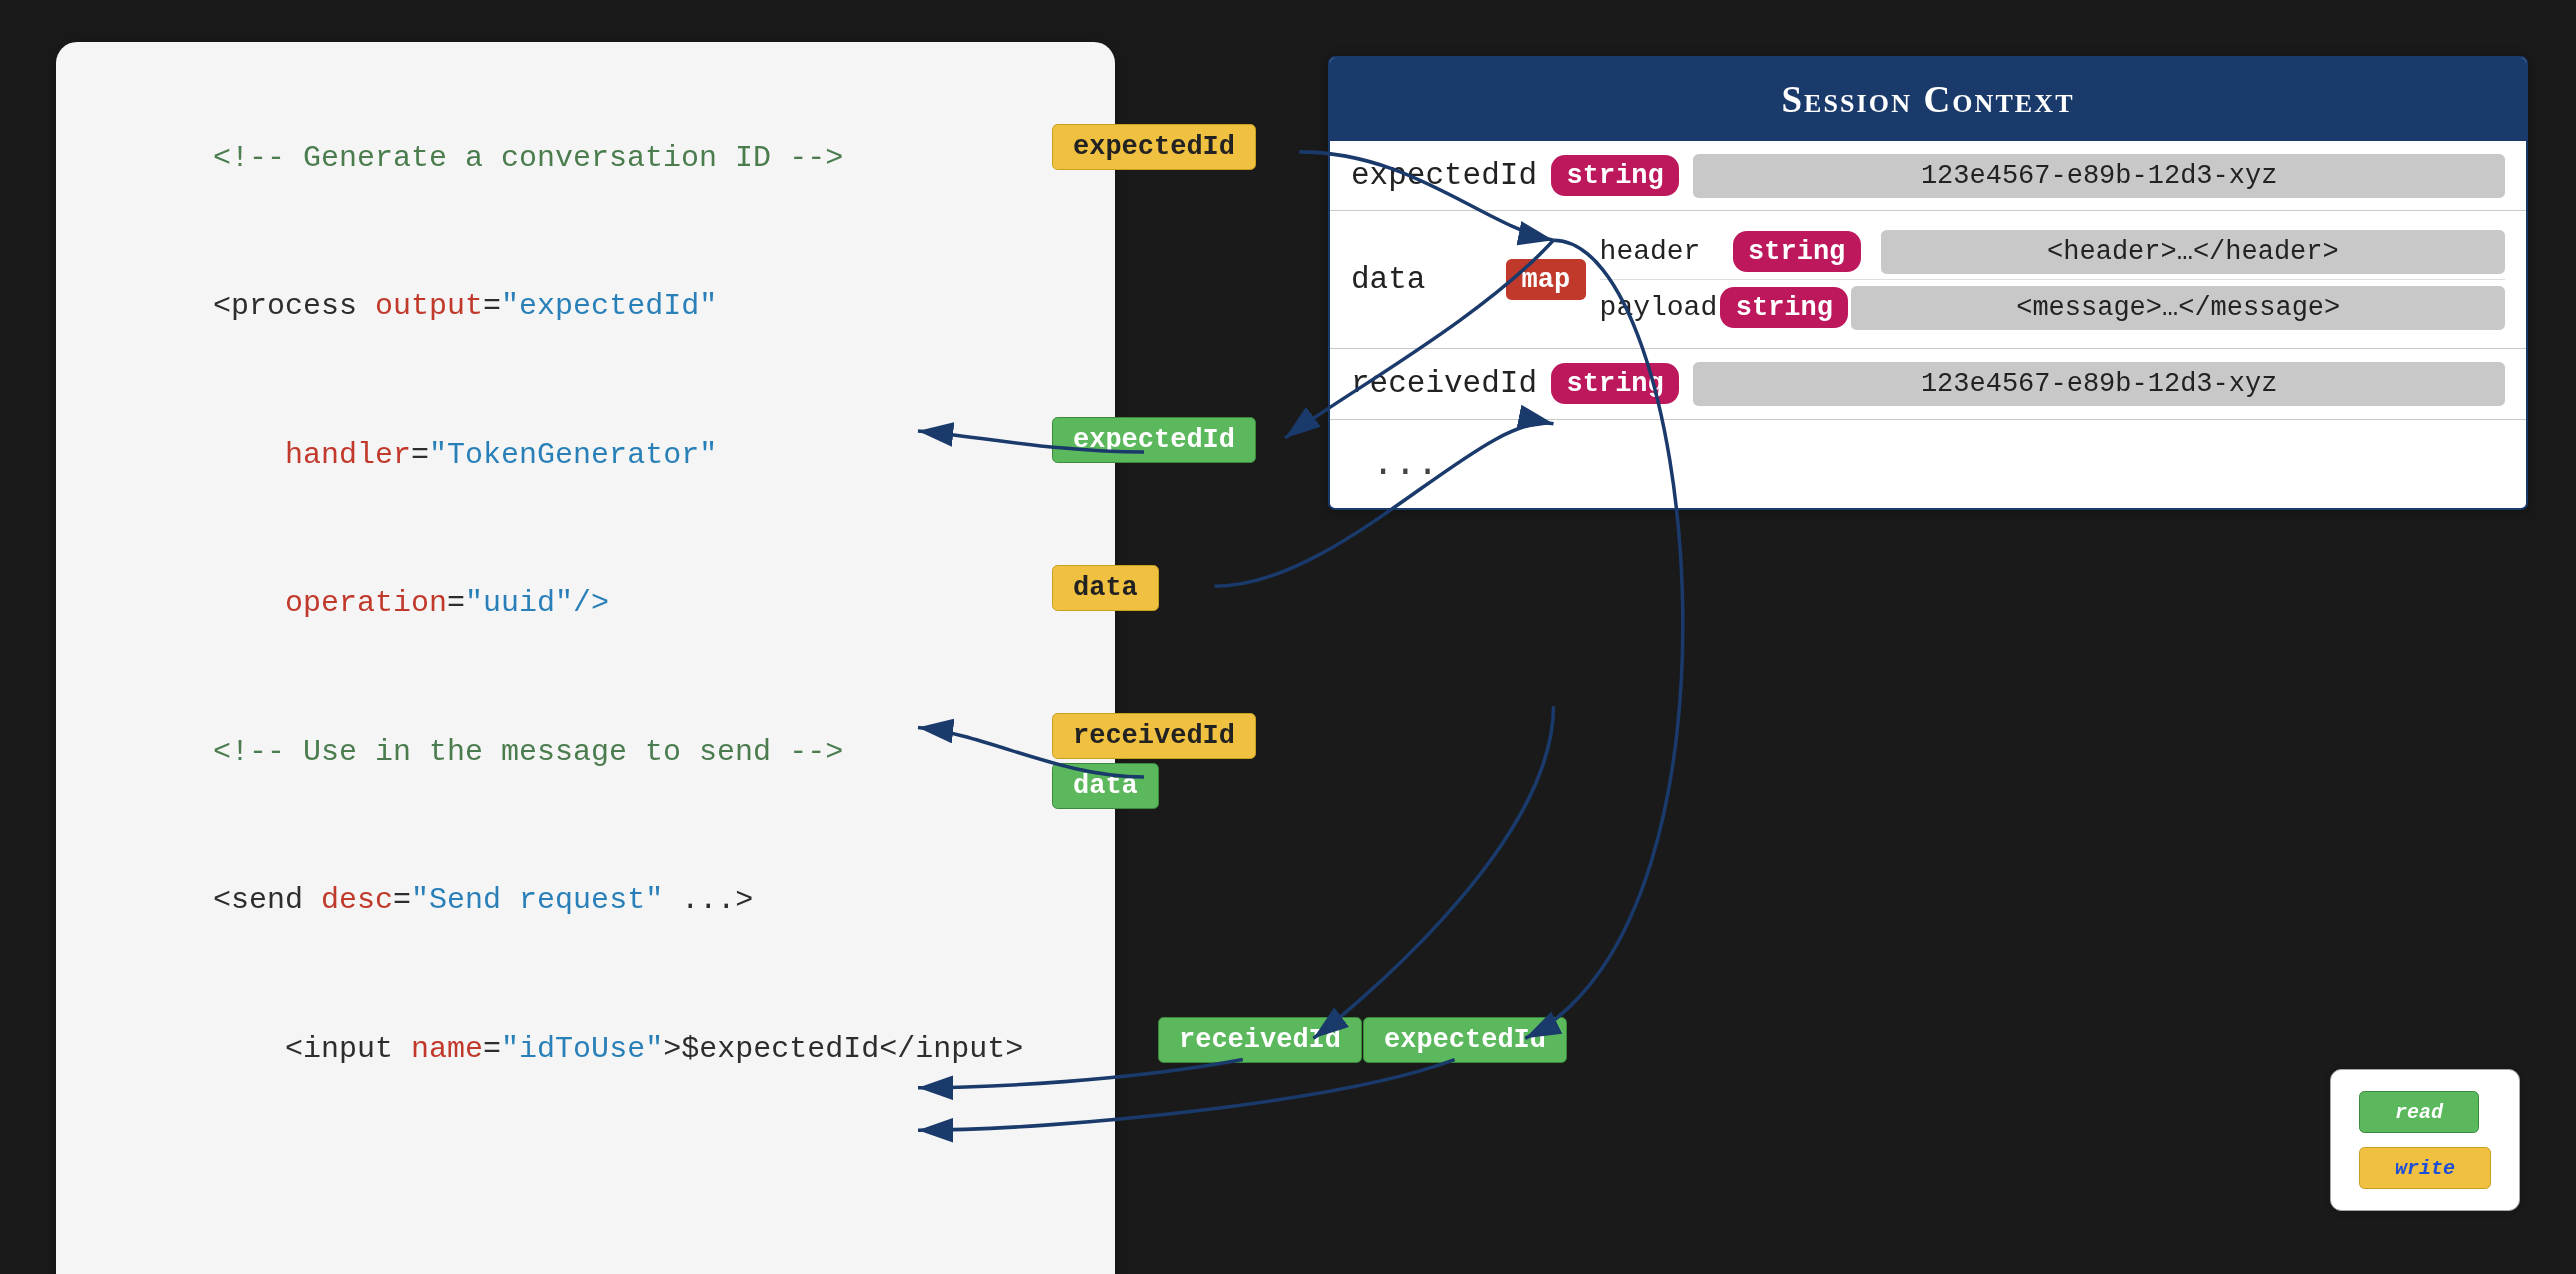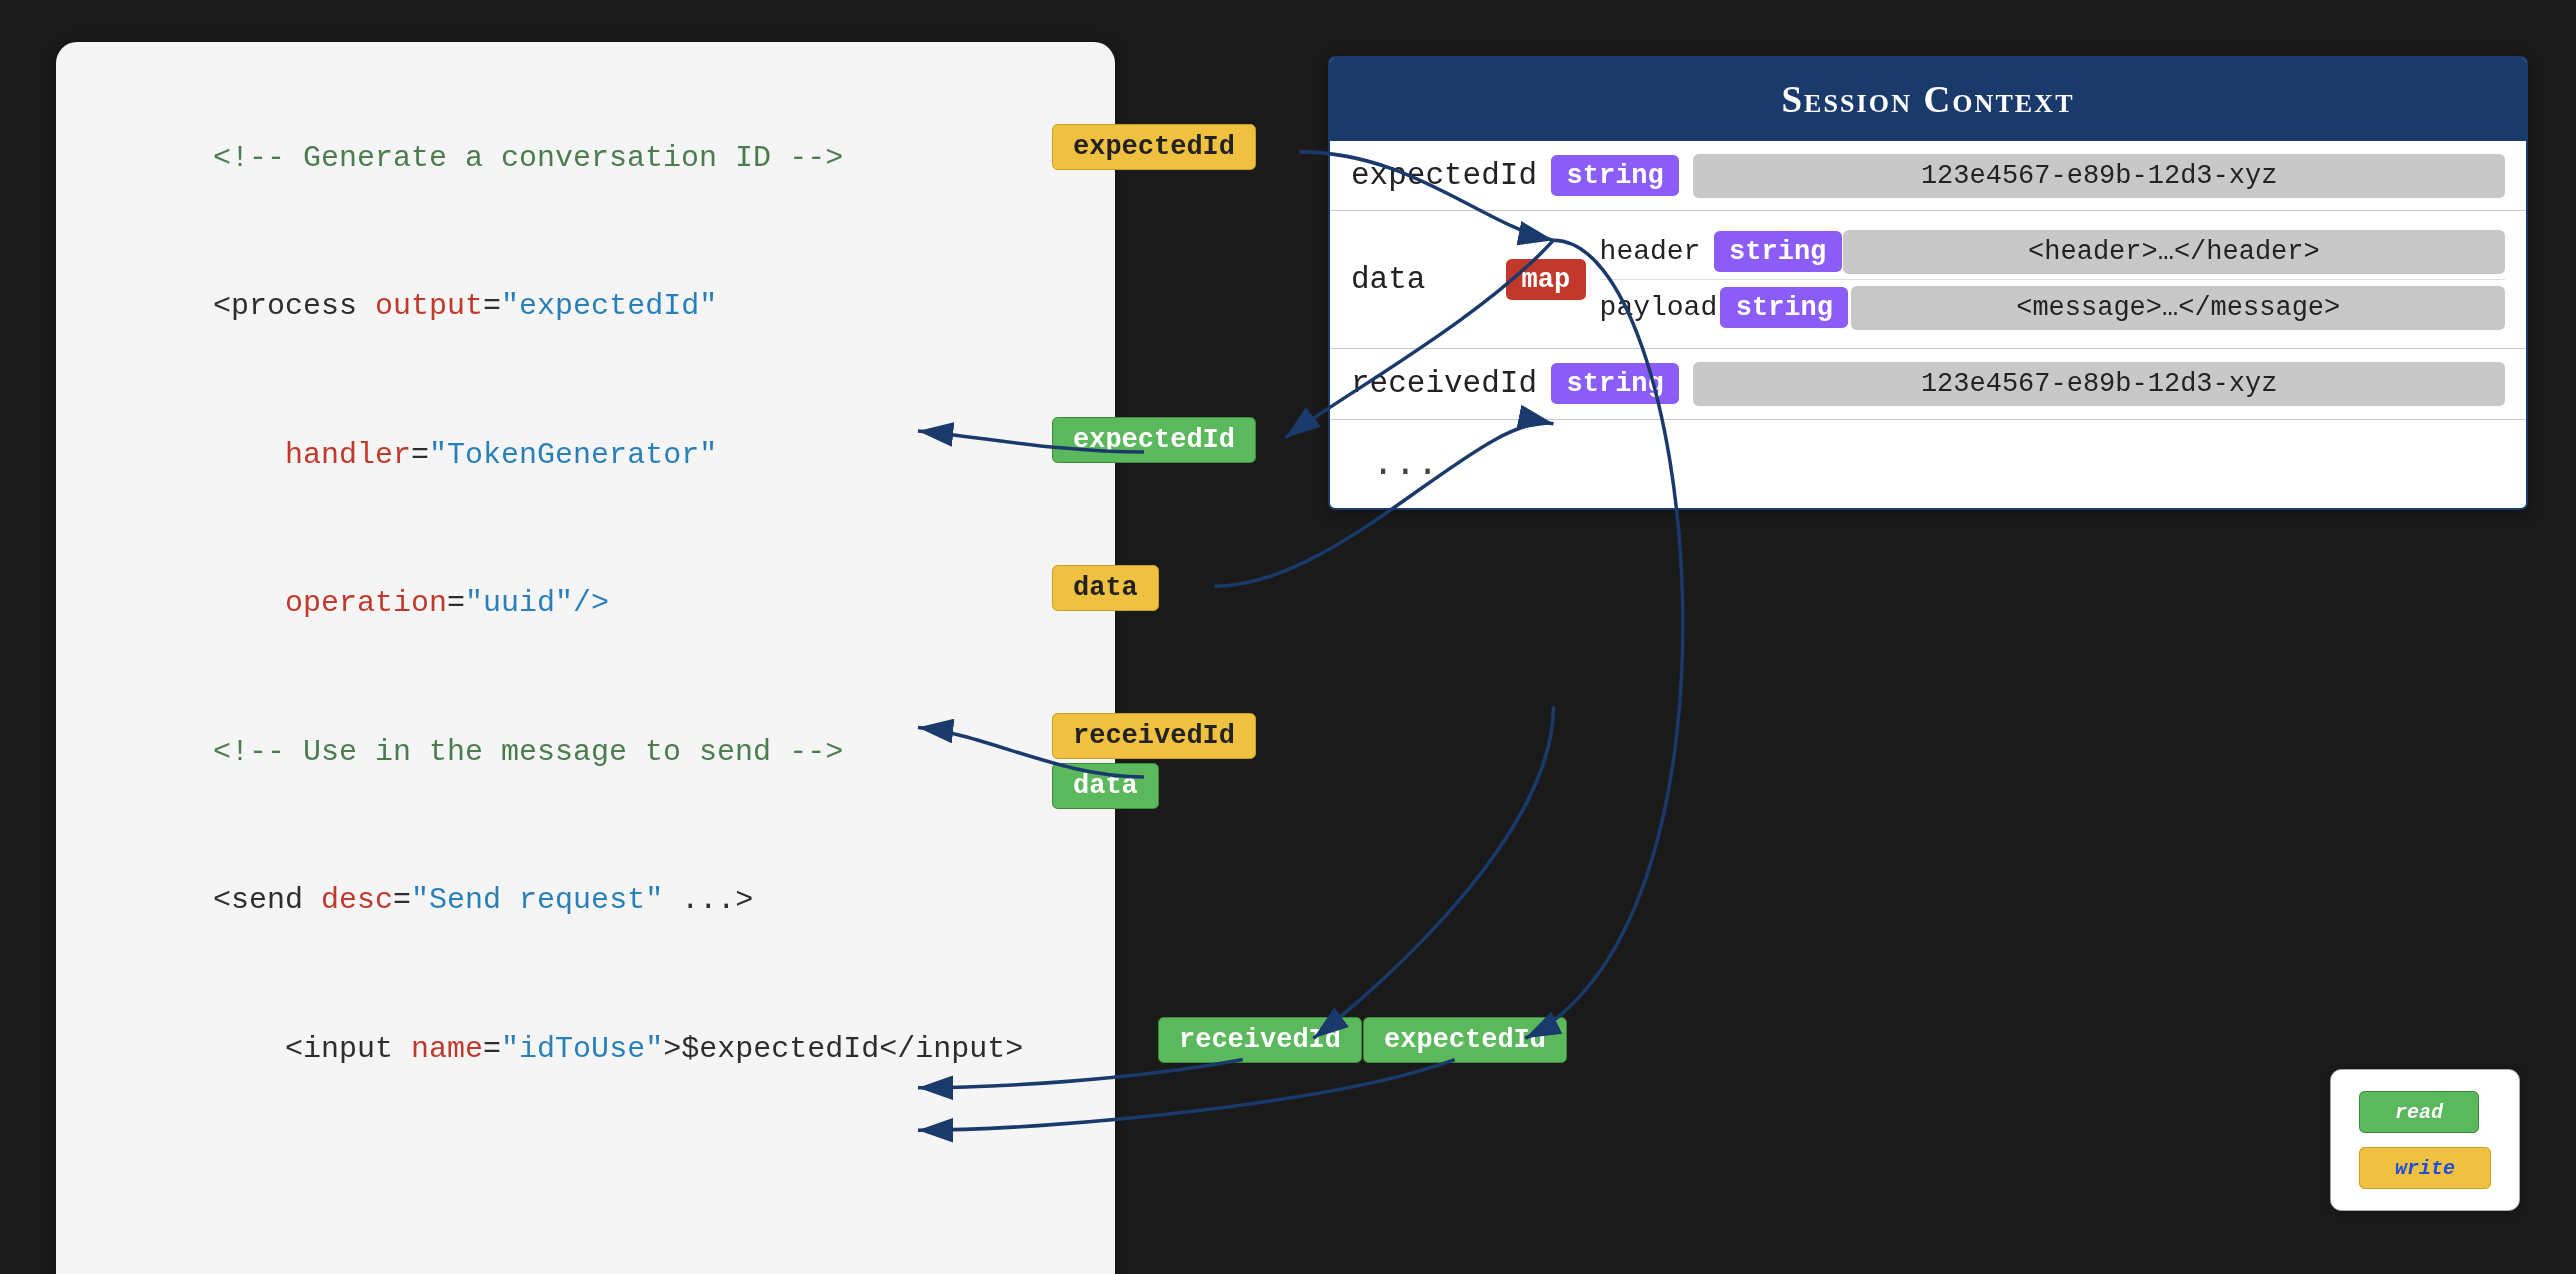--- a/index.html
+++ b/index.html
@@ -92,21 +92,21 @@
 
     .badge {
       border-radius: 5.6px;
       padding: 5.6px 15.5px;
       font-size: 27px;
       font-weight: bold;
       color: #fff;
       font-family: 'Courier New', monospace;
     }
 
-    .badge-string { background: #8b5cf6; }
+    .badge-string { background: #be185d; border-radius: 14px; }
     .badge-map { background: #c0392b; }
 
     .session-value {
       background: #c8c8c8;
       border-radius: 5.6px;
       padding: 7px 20px;
       font-size: 27px;
       color: #222;
       font-family: 'Courier New', monospace;
       flex: 1;
@@ -245,21 +245,21 @@
       <span class="session-key">expectedId</span>
       <span class="badge badge-string">string</span>
       <span class="session-value">123e4567-e89b-12d3-xyz</span>
     </div>
 
     <div style="border-bottom: 1.4px solid #c8c8c8;">
       <div class="session-row" style="border-bottom: none;">
         <span class="session-key">data</span>
         <span class="badge badge-map">map</span>
         <div style="display:flex; flex-direction:column; flex:1; gap:0;">
-          <div style="display:flex; align-items:center; gap:1px; padding: 5.6px 0;">
+          <div style="display:flex; align-items:center; gap:20px; padding: 5.6px 0;">
             <span class="session-key" style="min-width:113px; font-size:28px;">header</span>
             <span class="badge badge-string">string</span>
             <span class="session-value">&lt;header&gt;…&lt;/header&gt;</span>
           </div>
           <div style="display:flex; align-items:center; gap:3px; padding: 5.6px 0; border-top:0.7px solid #ddd;">
             <span class="session-key" style="min-width:113px; font-size:28px;">payload</span>
             <span class="badge badge-string">string</span>
             <span class="session-value">&lt;message&gt;…&lt;/message&gt;</span>
           </div>
         </div>

